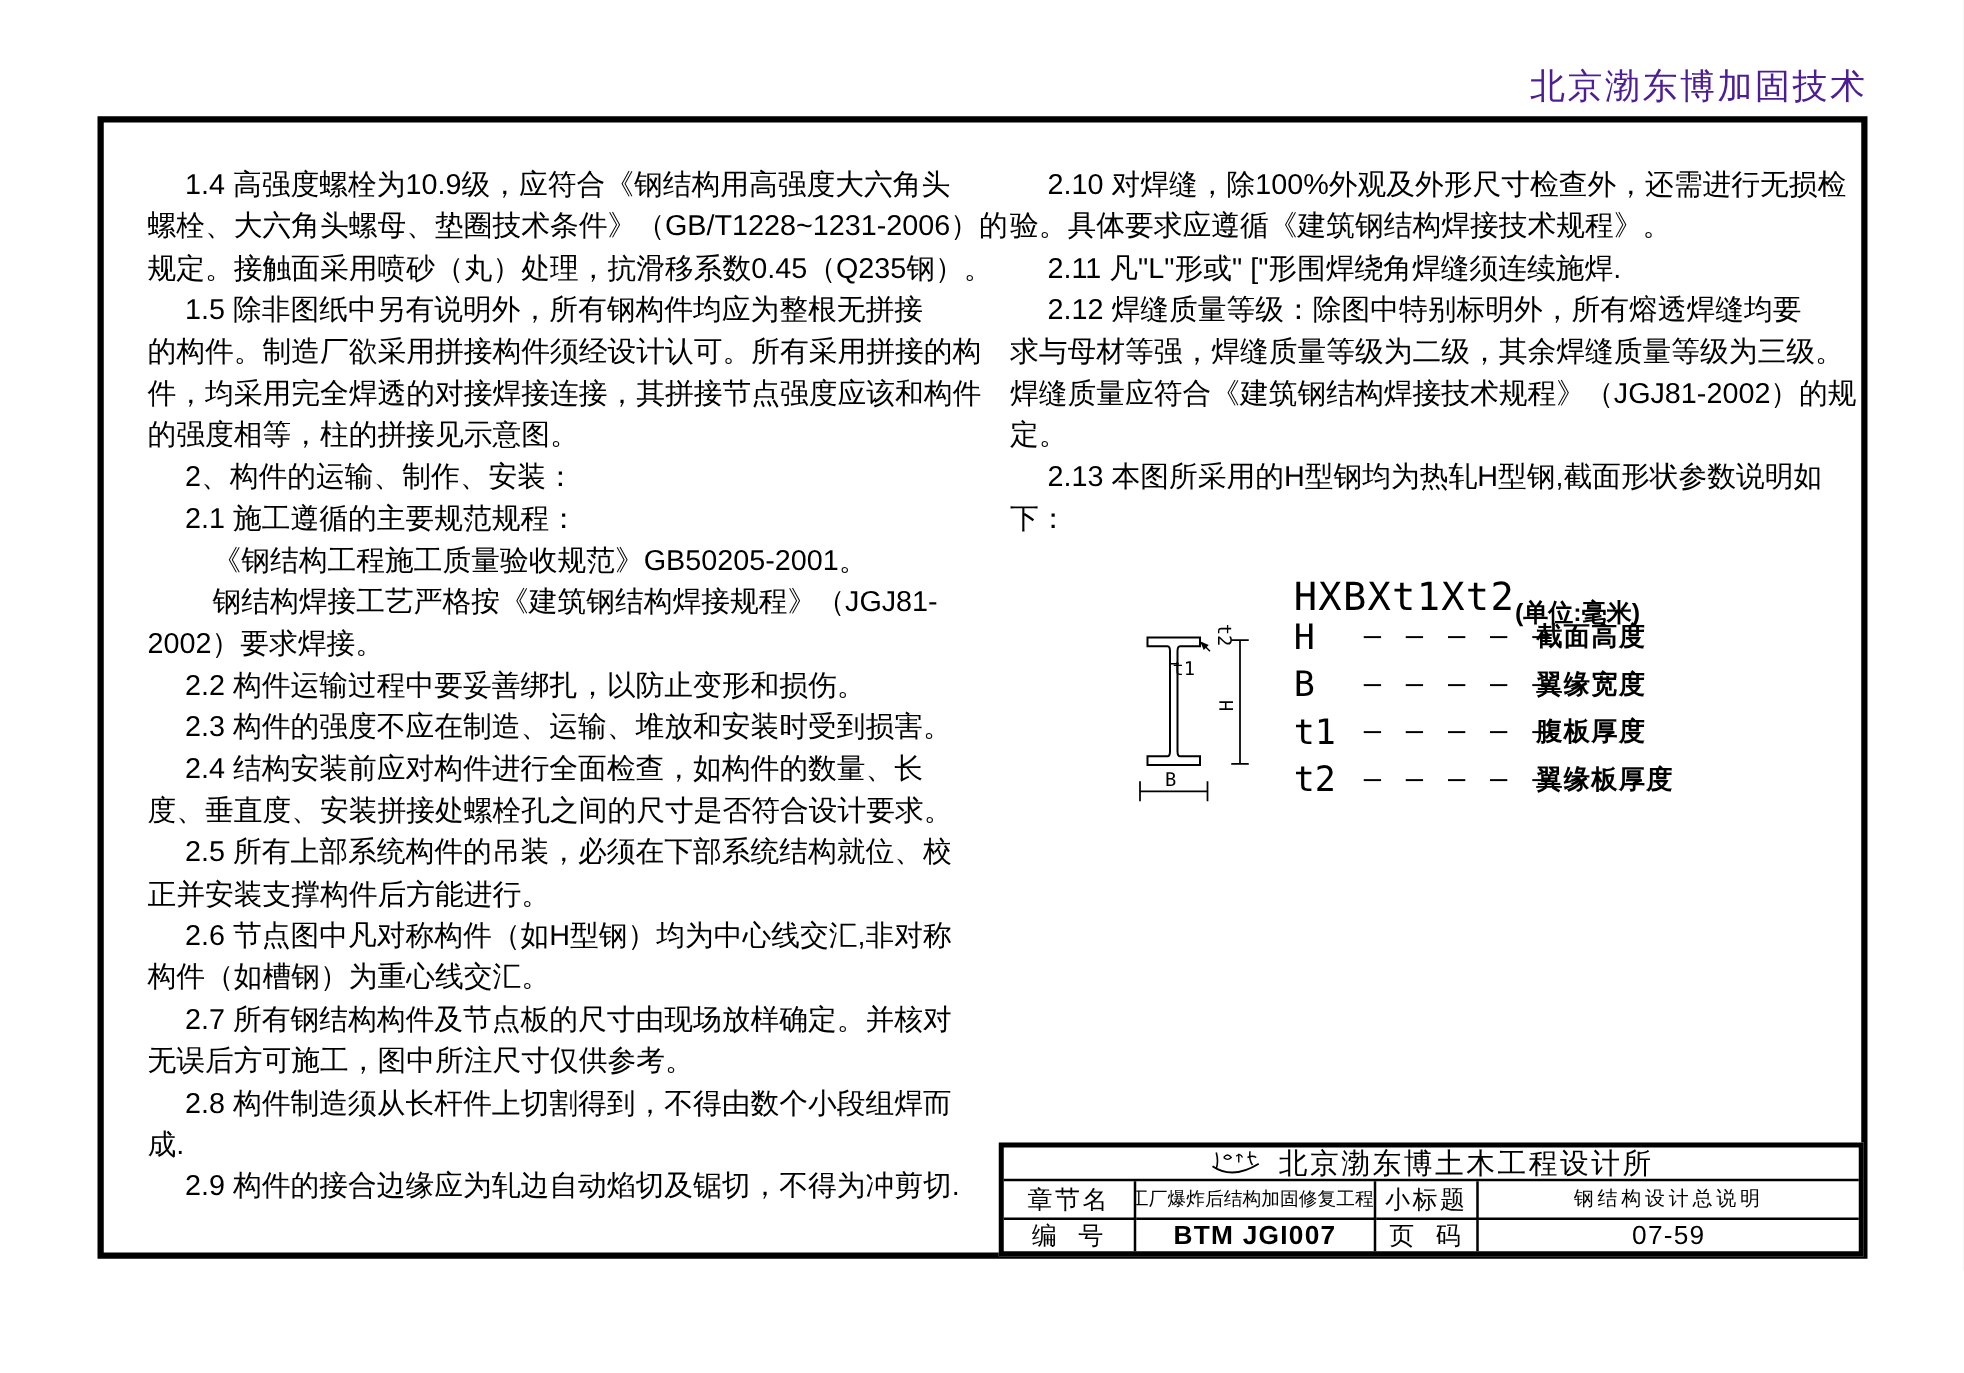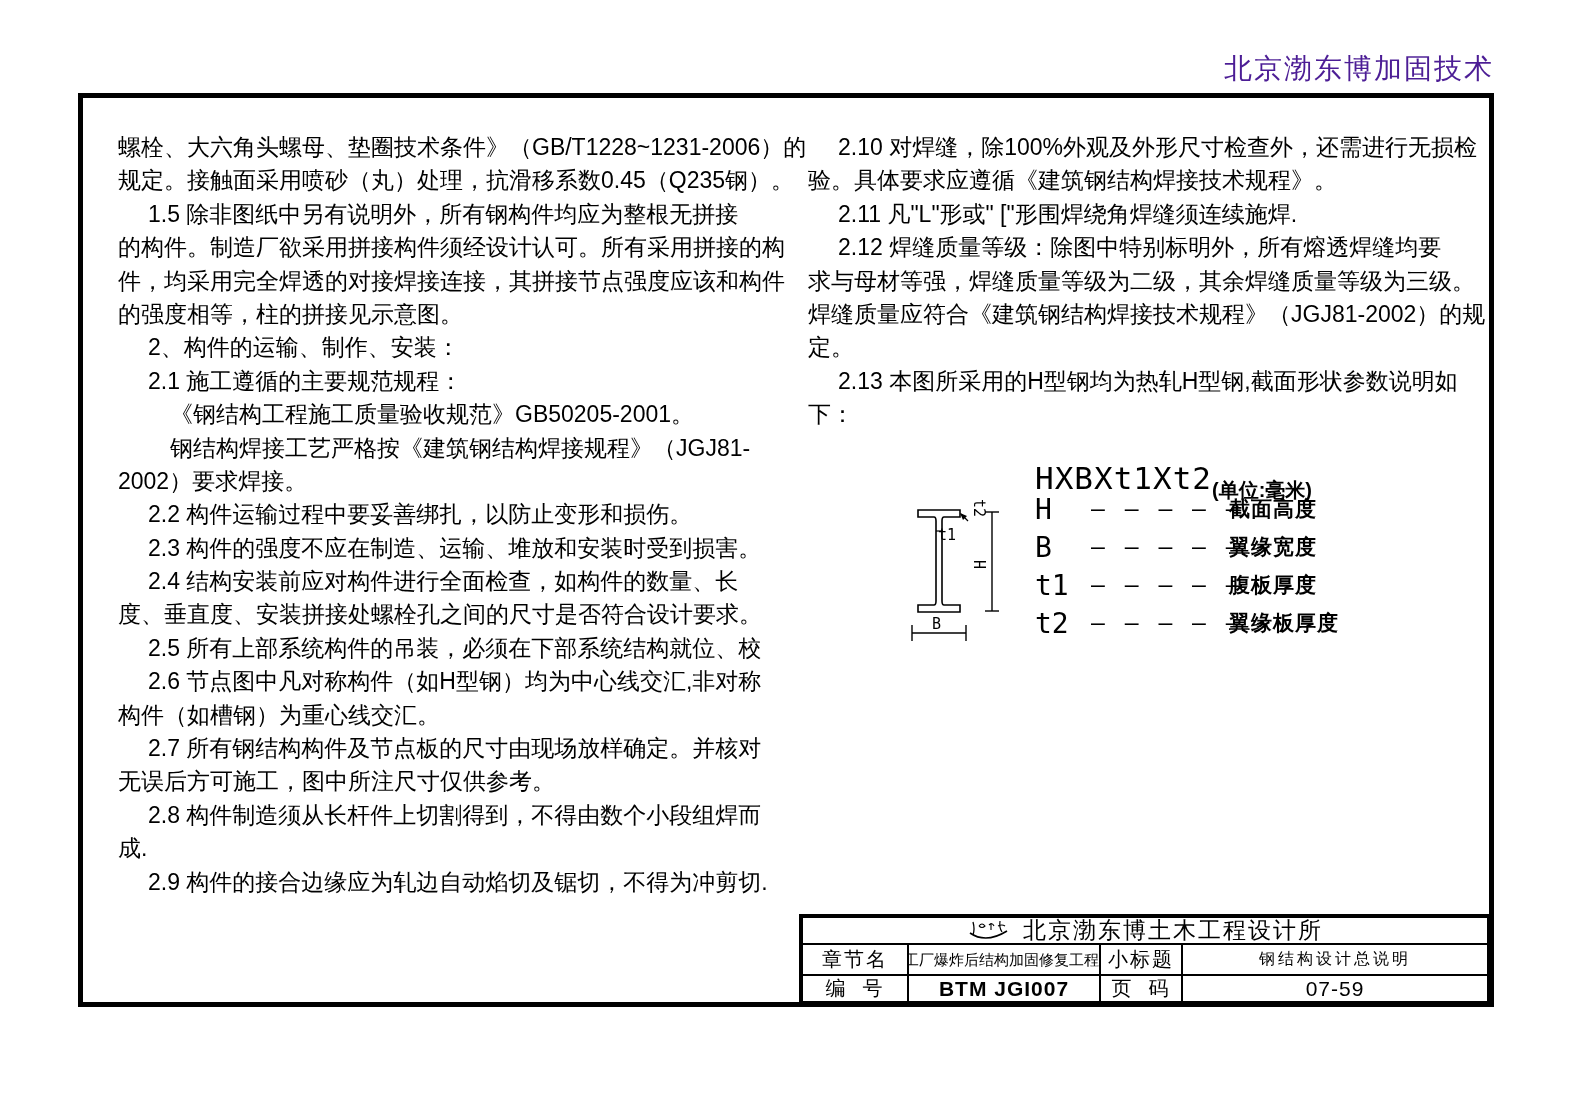--- a/index.html
+++ b/index.html
@@ -75,20 +75,21 @@
 <body>
 
 <div class="page">
 
   <div class="brand">北京渤东博加固技术</div>
 
   <div class="frame"></div>
 
   <div class="column col-left">
 
+      <div class="line ind1">1.4 高强度螺栓为10.9级，应符合《钢结构用高强度大六角头</div>
 
       <div class="line ind0">螺栓、大六角头螺母、垫圈技术条件》（GB/T1228~1231-2006）的</div>
 
       <div class="line ind0">规定。接触面采用喷砂（丸）处理，抗滑移系数0.45（Q235钢）。</div>
 
       <div class="line ind1">1.5 除非图纸中另有说明外，所有钢构件均应为整根无拼接</div>
 
       <div class="line ind0">的构件。制造厂欲采用拼接构件须经设计认可。所有采用拼接的构</div>
 
       <div class="line ind0">件，均采用完全焊透的对接焊接连接，其拼接节点强度应该和构件</div>
@@ -108,20 +109,21 @@
       <div class="line ind1">2.2 构件运输过程中要妥善绑扎，以防止变形和损伤。</div>
 
       <div class="line ind1">2.3 构件的强度不应在制造、运输、堆放和安装时受到损害。</div>
 
       <div class="line ind1">2.4 结构安装前应对构件进行全面检查，如构件的数量、长</div>
 
       <div class="line ind0">度、垂直度、安装拼接处螺栓孔之间的尺寸是否符合设计要求。</div>
 
       <div class="line ind1">2.5 所有上部系统构件的吊装，必须在下部系统结构就位、校</div>
 
+      <div class="line ind0">正并安装支撑构件后方能进行。</div>
 
       <div class="line ind1">2.6 节点图中凡对称构件（如H型钢）均为中心线交汇,非对称</div>
 
       <div class="line ind0">构件（如槽钢）为重心线交汇。</div>
 
       <div class="line ind1">2.7 所有钢结构构件及节点板的尺寸由现场放样确定。并核对</div>
 
       <div class="line ind0">无误后方可施工，图中所注尺寸仅供参考。</div>
 
       <div class="line ind1">2.8 构件制造须从长杆件上切割得到，不得由数个小段组焊而</div>

